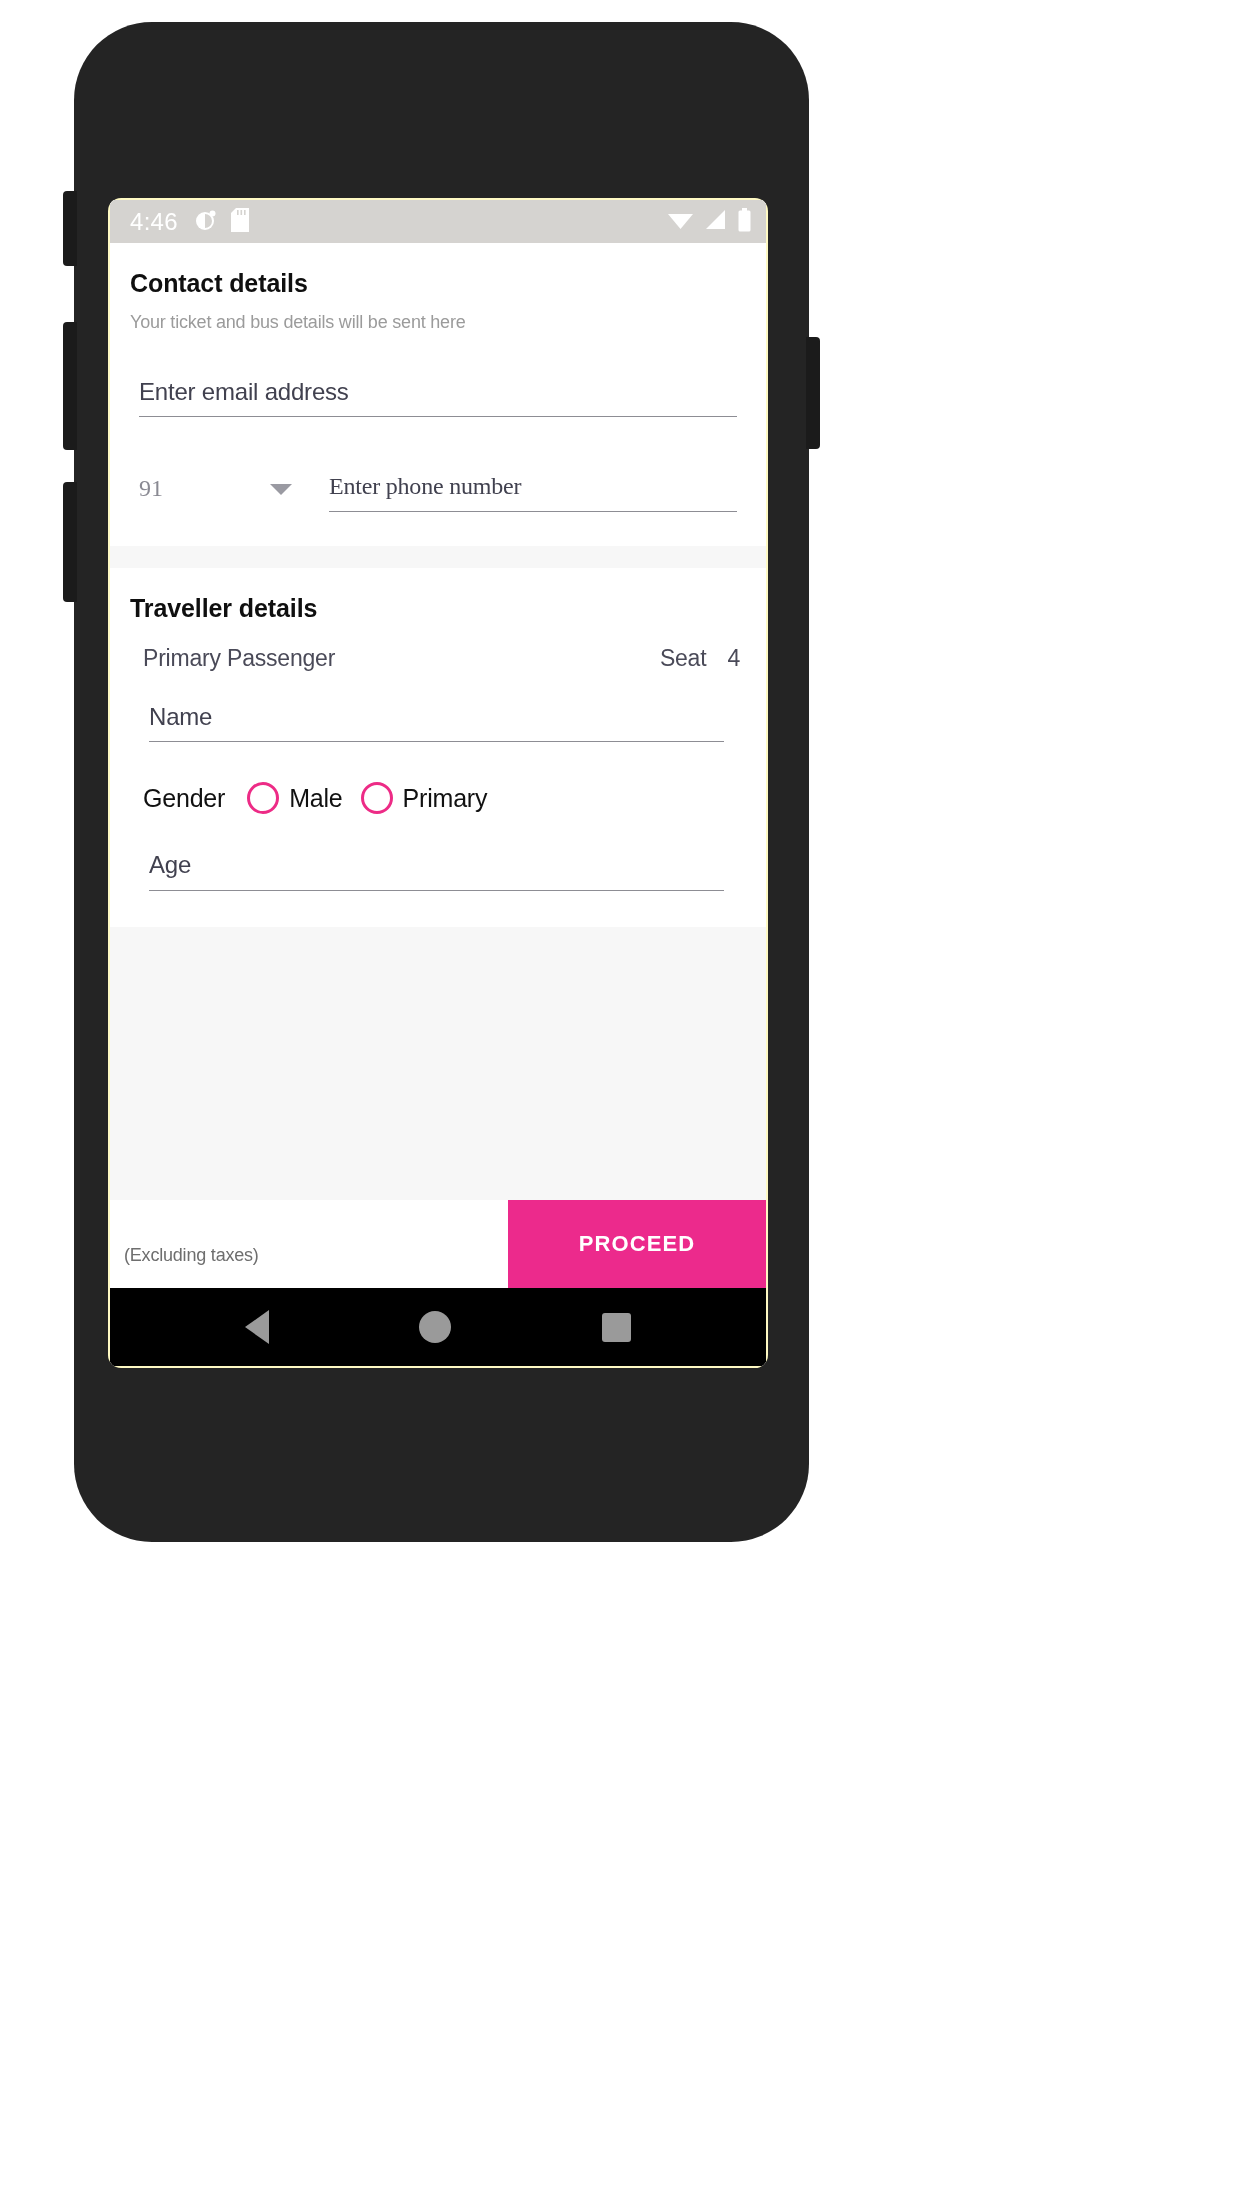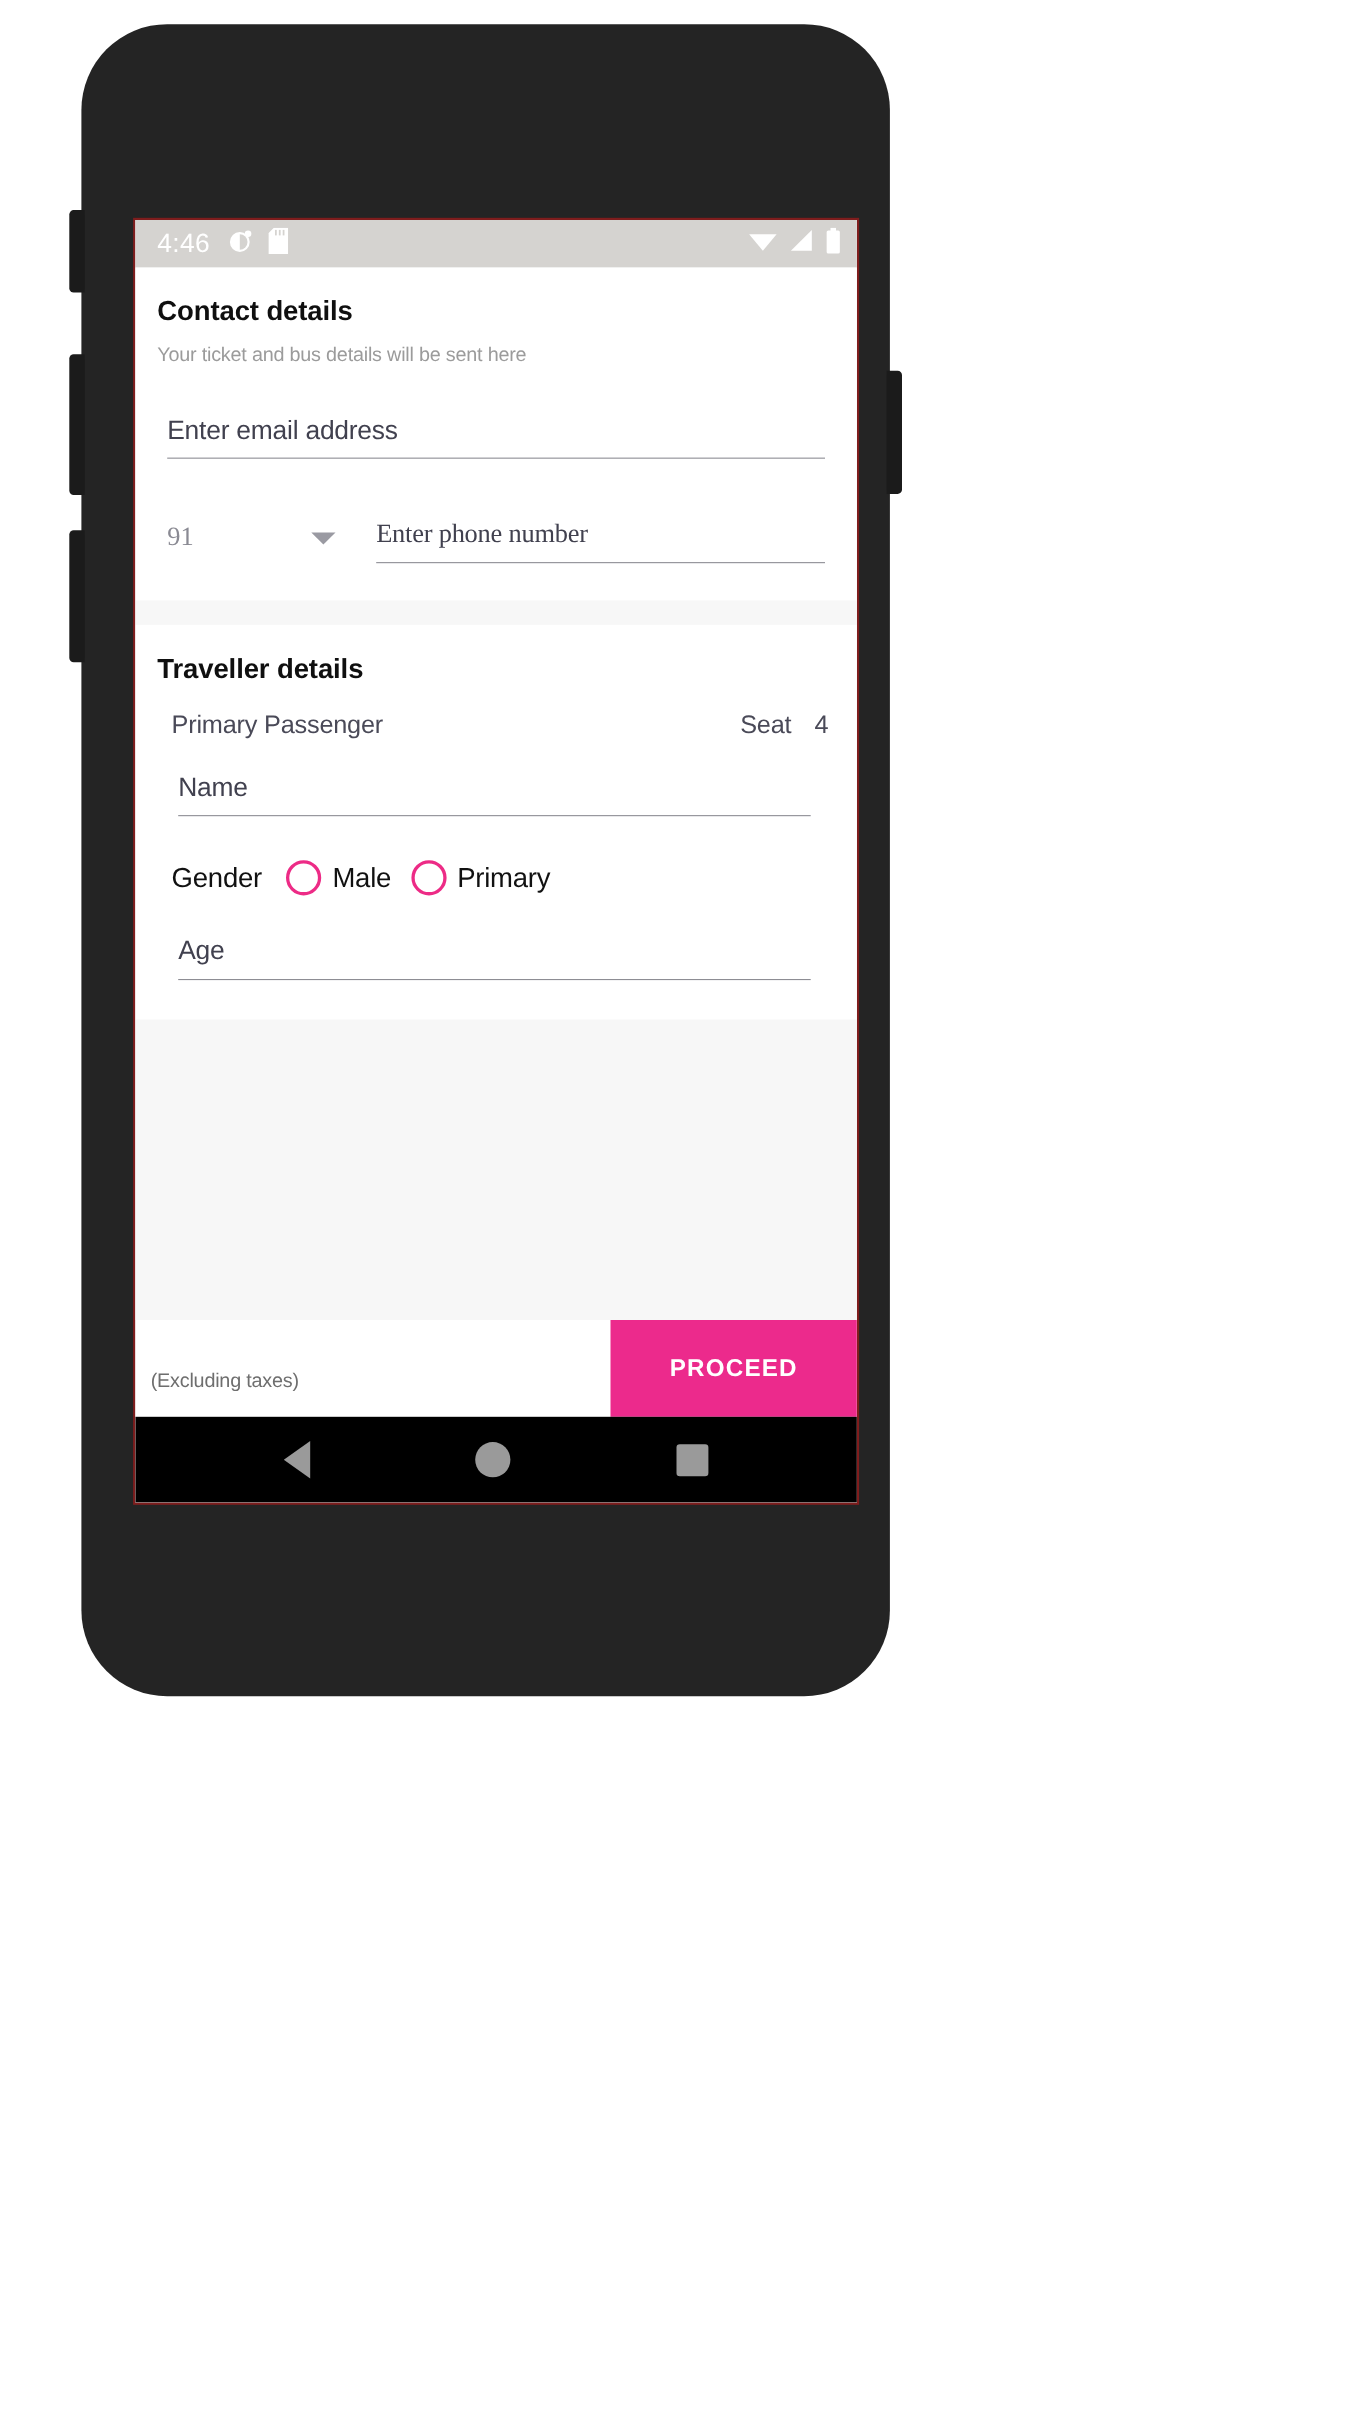--- a/index.html
+++ b/index.html
@@ -36,24 +36,25 @@
     position:absolute;
     right:-11px; top:315px;
     width:14px; height:112px;
     background:#1b1b1b;
     border-radius:0 4px 4px 0;
   }
 
   
   #screen{
     position:absolute;
-    left:121px; top:198px;
+    left:108px; top:198px;
     width:660px; height:1170px;
-    background:#7f1d1d;
+    background:#fef9c3;
     overflow:hidden;
+    border-radius:13px;
   }
   #screen-inner{
     position:absolute;
     left:2px; top:2px;
     width:656px; height:1166px;
     background:#fafafa;
     overflow:hidden;
     display:flex;
     flex-direction:column;
   }
@@ -251,21 +252,21 @@
     letter-spacing:-0.3px;
     line-height:1.1;
   }
   #price-note{
     font-size:18px;
     color:#6e6e6e;
     margin-top:10px;
     letter-spacing:-0.2px;
   }
   #proceed-button{
-    width:224px;
+    width:258px;
     flex:0 0 auto;
     background:#ec2a8c;
     display:flex;
     align-items:center;
     justify-content:center;
     border:none;
     cursor:pointer;
   }
   #proceed-label{
     color:#ffffff;

